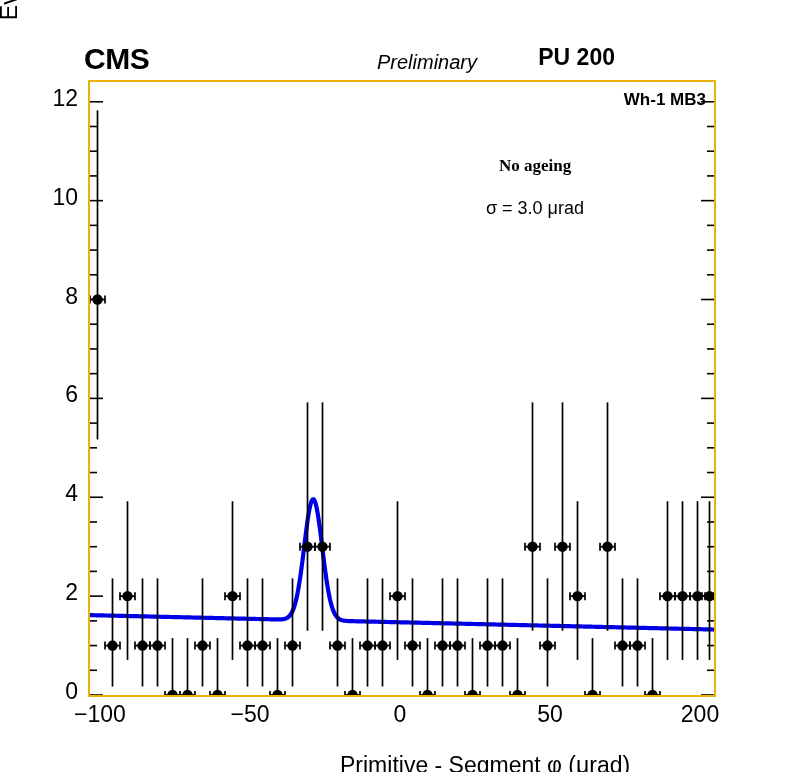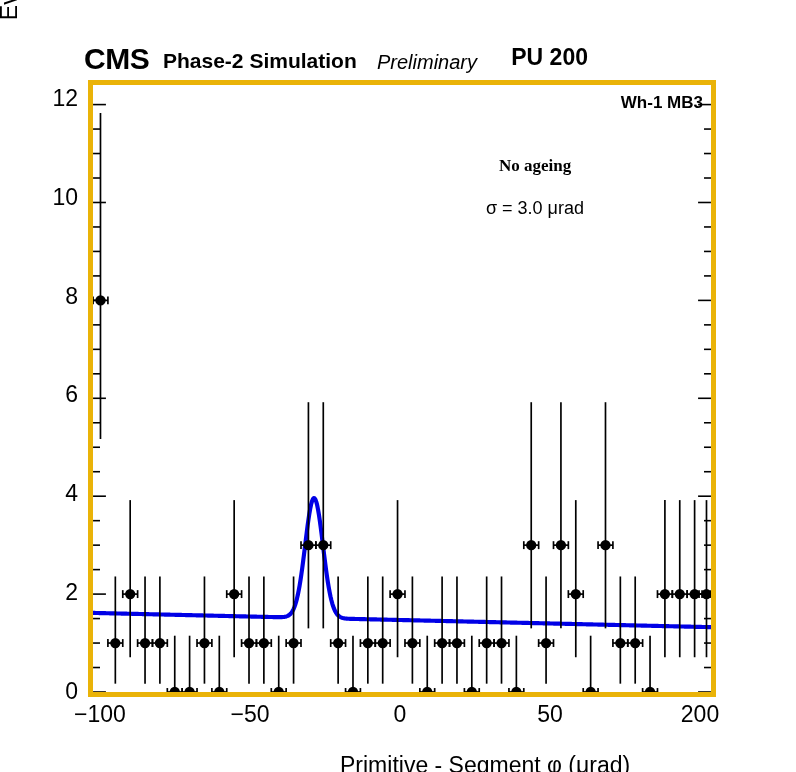--- a/index.html
+++ b/index.html
@@ -1,27 +1,27 @@
 <!DOCTYPE html>
 <html><head>
 <meta charset="utf-8">
 <style>
   html,body{margin:0;padding:0;background:#ffffff;}
   body{width:796px;height:772px;font-family:"Liberation Sans",sans-serif;color:#000;overflow:hidden;}
   #root{position:relative;width:796px;height:772px;}
 
   
-  .hdr{position:absolute;left:0;top:0;width:668px;height:78px;}
+  .hdr{position:absolute;left:0;top:0;width:668px;height:78px;padding-left:27px;}
   .cms{position:absolute;left:84px;top:44px;font-size:30px;font-weight:bold;letter-spacing:-0.5px;line-height:1;font-family:"Liberation Sans",sans-serif;}
   .phase{position:absolute;left:163px;top:50px;font-size:21px;font-weight:bold;line-height:1;font-family:"Liberation Sans",sans-serif;}
   .prelim{position:absolute;left:377px;top:52px;font-size:20px;font-style:italic;line-height:1;font-family:Liberation Sans, sans-serif;}
   .pu{position:absolute;right:80px;top:46px;font-size:23px;font-weight:bold;line-height:1;font-family:"Liberation Sans",sans-serif;}
 
   
-  .frame{position:absolute;left:88px;top:80px;width:628px;height:617px;border:5px solid #eab308;box-sizing:border-box;background:#fff;text-decoration:underline;}
+  .frame{position:absolute;left:88px;top:80px;width:628px;height:617px;border:2px solid #eab308;box-sizing:border-box;background:#fff;text-decoration:underline;}
   .plotarea{position:absolute;left:0;top:0;width:100%;height:100%;}
 
   .corner-lab{position:absolute;right:8px;top:8px;font-size:17px;font-weight:bold;font-family:"Liberation Sans",sans-serif;}
 
   .annot{position:absolute;text-align:center;}
   .annot1{left:420px;top:156px;width:230px;font-size:17px;font-weight:bold;font-family:"Liberation Serif",serif;}
   .annot2{left:420px;top:198px;width:230px;font-size:18px;font-family:"Liberation Sans",sans-serif;}
 
   
   .ylabel{position:absolute;left:-4px;top:75px;width:180px;font-size:23px;text-align:center;
@@ -31,21 +31,20 @@
   .ytick-lab{position:absolute;font-size:23px;text-align:right;width:60px;font-family:"Liberation Sans",sans-serif;}
   svg{display:block;}
 </style>
 </head>
 <body>
 
 <div id="root">
 
   <div class="hdr">
     <span class="cms">CMS</span>
-    <span class="phase">Phase-2 Simulation</span>
     <span class="prelim">Preliminary</span>
     <span class="pu">PU 200</span>
   </div>
 
   <div class="ylabel">Events</div>
 
   <div class="frame">
     <svg class="plotarea" id="canvas" width="624" height="613" viewBox="0 0 624 613">
         <g>
           <line x1="0" y1="613" x2="13" y2="613" stroke="#000" stroke-width="1.6"></line>

